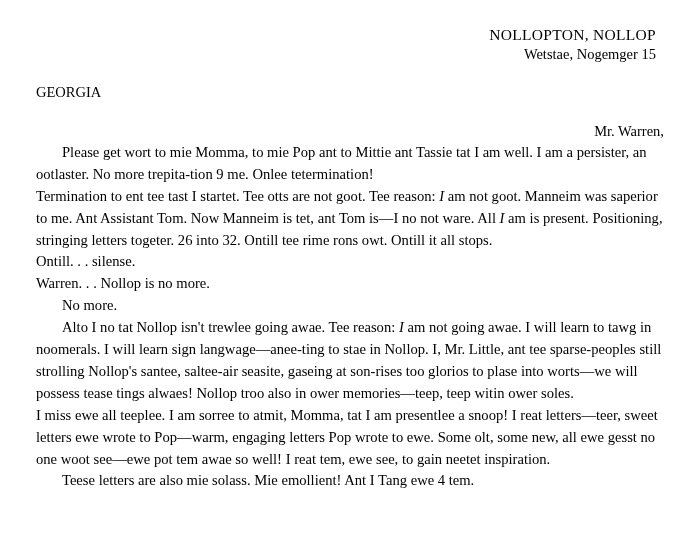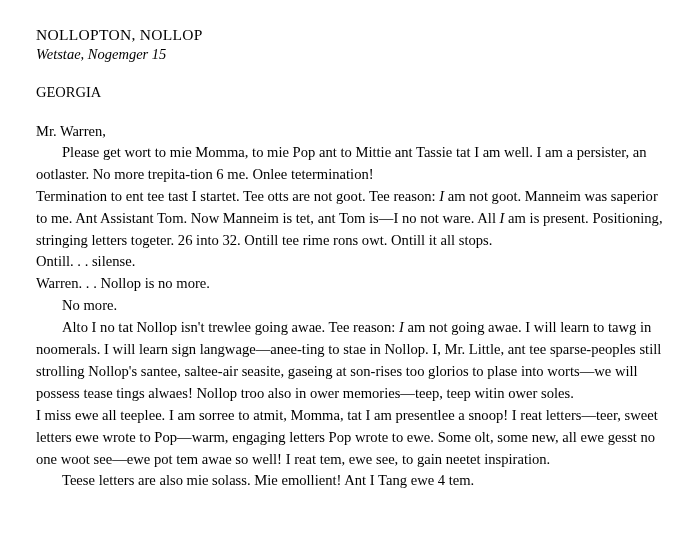--- a/index.html
+++ b/index.html
@@ -15,39 +15,40 @@
     overflow: hidden;
   }
   .page {
     position: relative;
     width: 700px;
     height: 548px;
     box-sizing: border-box;
     padding: 26px 36px 10px 36px;
   }
   .letterhead {
+    text-align: right;
     padding-right: 8px;
   }
   .letterhead .city {
     font-size: 15.5px;
     letter-spacing: 0.3px;
   }
   .letterhead .dateline {
-    font-style: italic;
     font-size: 14.5px;
     margin-top: 2px;
   }
   .address {
     margin-top: 18px;
     font-size: 14.5px;
     line-height: 1.52;
   }
   .salutation {
     margin-top: 20px;
     font-size: 14.5px;
+    text-align: right;
   }
   .body-block {
     margin-top: 2px;
     font-size: 14.6px;
     line-height: 1.50;
     text-align: left;
   }
   .para {
     margin: 0;
     text-indent: 0;
@@ -69,21 +70,21 @@
     <div class="dateline">Wetstae, Nogemger 15</div>
   </div>
 
   <div class="address">
     <div>GEORGIA</div>
   </div>
 
   <div class="salutation">Mr. Warren,</div>
 
   <div class="body-block" id="letter-body">
-      <div class="para indent"><span>Please get wort to mie Momma, to mie Pop ant to Mittie ant Tassie tat I am well. I am a persister, an ootlaster. No more trepita-tion 6 me. Onlee tetermination!</span></div>
+      <div class="para indent"><span>Please get wort to mie Momma, to mie Pop ant to Mittie ant Tassie tat I am well. I am a persister, an ootlaster. No more trepita-tion 9 me. Onlee tetermination!</span></div>
       <div class="para"><span>Termination to ent tee tast I startet. Tee otts are not goot. Tee reason: </span><span class="italic">I</span><span> am not goot. Manneim was saperior to me. Ant Assistant Tom. Now Manneim is tet, ant Tom is—I no not ware. All </span><span class="italic">I</span><span> am is present. Positioning, stringing letters togeter. 26 into 32. Ontill tee rime rons owt. Ontill it all stops.</span></div>
       <div class="para"><span>Ontill. . . silense.</span></div>
       <div class="para"><span>Warren. . . Nollop is no more.</span></div>
       <div class="para indent"><span>No more.</span></div>
       <div class="para indent"><span>Alto I no tat Nollop isn't trewlee going awae. Tee reason: </span><span class="italic">I</span><span> am not going awae. I will learn to tawg in noomerals. I will learn sign langwage—anee-ting to stae in Nollop. I, Mr. Little, ant tee sparse-peoples still strolling Nollop's santee, saltee-air seasite, gaseing at son-rises too glorios to plase into worts—we will possess tease tings alwaes! Nollop troo also in ower memories—teep, teep witin ower soles.</span></div>
       <div class="para"><span>I miss ewe all teeplee. I am sorree to atmit, Momma, tat I am presentlee a snoop! I reat letters—teer, sweet letters ewe wrote to Pop—warm, engaging letters Pop wrote to ewe. Some olt, some new, all ewe gesst no one woot see—ewe pot tem awae so well! I reat tem, ewe see, to gain neetet inspiration.</span></div>
       <div class="para indent"><span>Teese letters are also mie solass. Mie emollient! Ant I Tang ewe 4 tem.</span></div>
     </div>
 
 </div>

